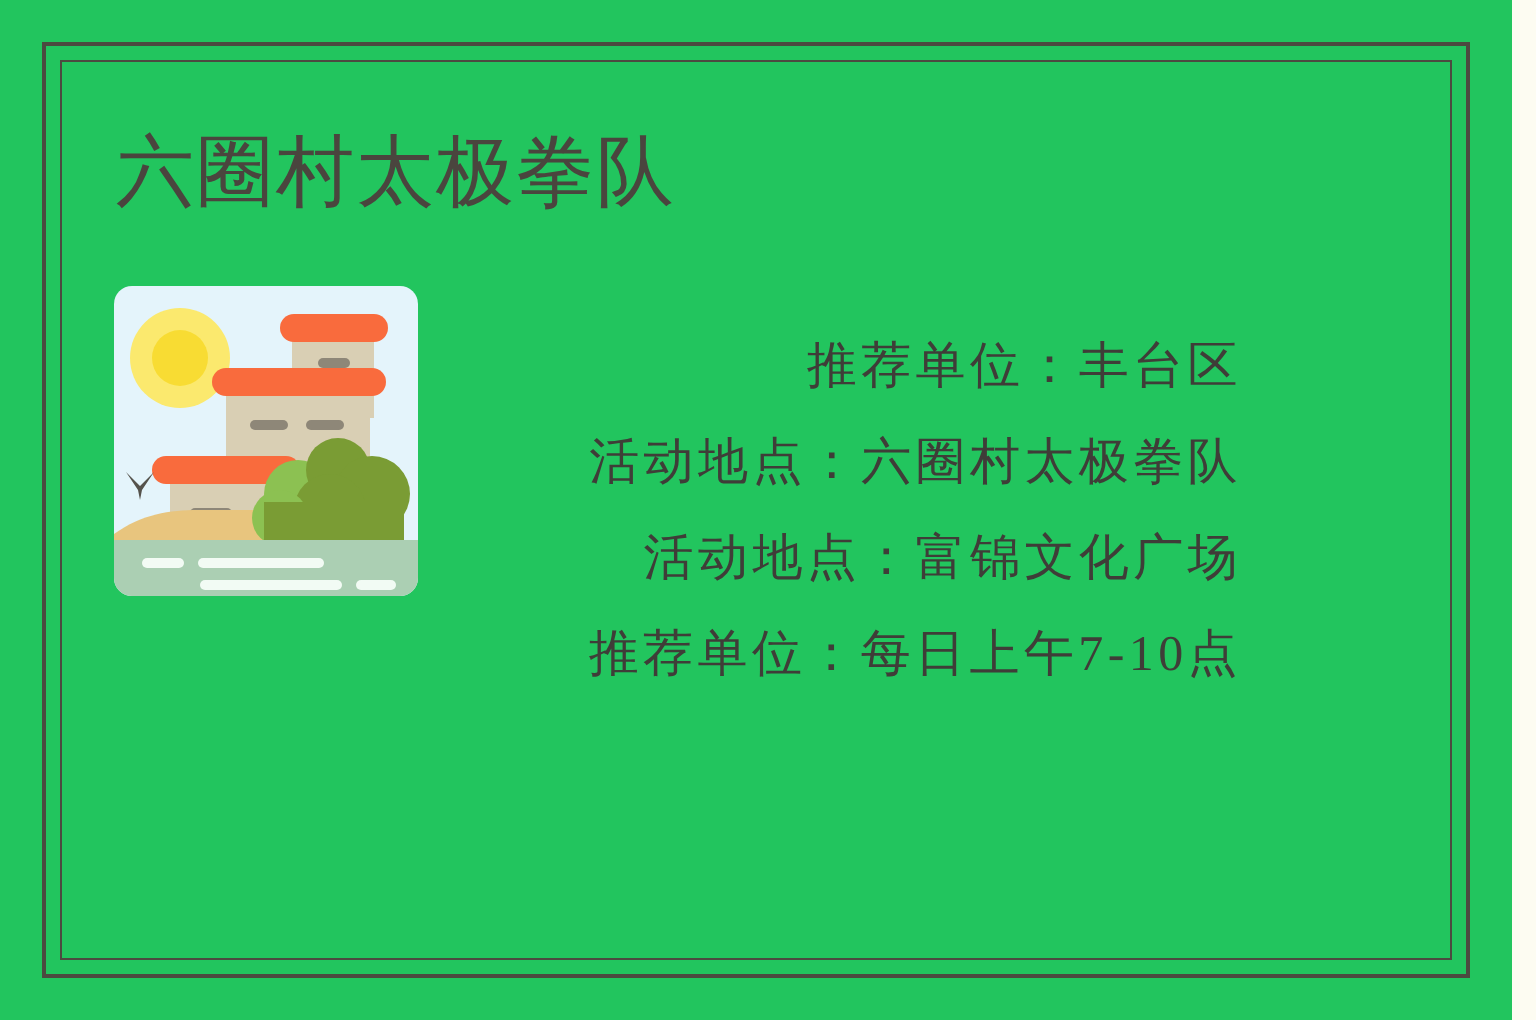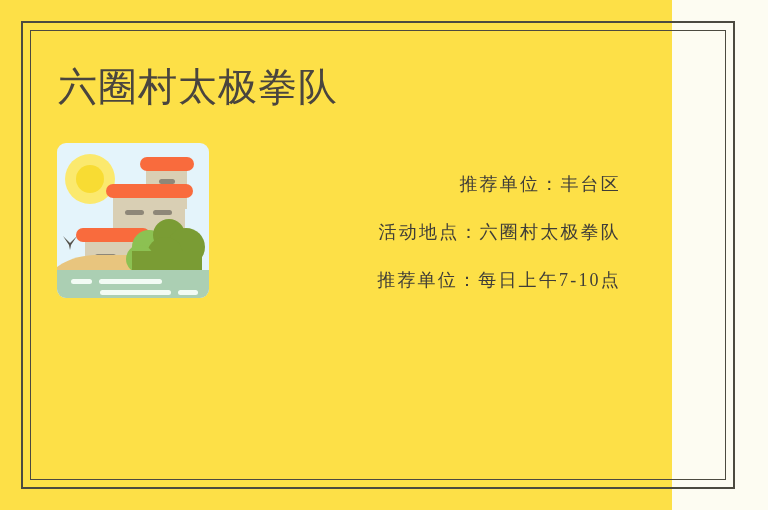--- a/index.html
+++ b/index.html
@@ -11,23 +11,23 @@
     height: 510px;
     background: #fdfcf2;
     font-family: "Liberation Sans", sans-serif;
     overflow: hidden;
   }
 
   #card {
     position: absolute;
     left: 0;
     top: 0;
-    width: 672px;
+    width: 756px;
     height: 510px;
-    background: #fde047;
+    background: #22c55e;
   }
 
   
   #frame-outer {
     position: absolute;
     left: 21px;
     top: 21px;
     width: 714px;
     height: 468px;
     border: 2px solid #4c4a40;
@@ -71,21 +71,21 @@
     position: absolute;
     left: 210px;
     top: 160px;
     width: 420px;
     text-align: right;
     padding-right: 9px;
     box-sizing: border-box;
   }
   .info-line {
     font-family: "Liberation Serif", "DejaVu Serif", serif;
-    font-size: 18px;
+    font-size: 25px;
     line-height: 48px;
     height: 48px;
     color: #3f3d38;
     letter-spacing: 2.2px;
     white-space: nowrap;
   }
 </style>
 </head>
 <body>
 
@@ -139,16 +139,17 @@
         <rect x="42" y="136" width="63" height="5" rx="2.5" fill="#f2fbf4"></rect>
         <rect x="43" y="147" width="71" height="5" rx="2.5" fill="#f2fbf4"></rect>
         <rect x="121" y="147" width="20" height="5" rx="2.5" fill="#f2fbf4"></rect>
       </g>
     </svg>
   </div>
 
   <div id="info-block">
     <div class="info-line">推荐单位：丰台区</div>
     <div class="info-line">活动地点：六圈村太极拳队</div>
+    <div class="info-line">活动地点：富锦文化广场</div>
     <div class="info-line">推荐单位：每日上午7-10点</div>
   </div>
 
 </div>
 
 </body></html>

